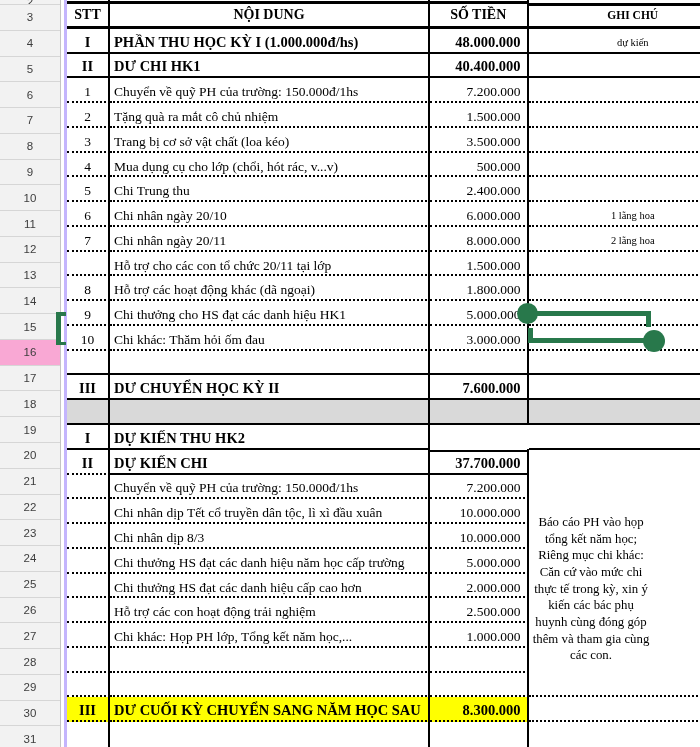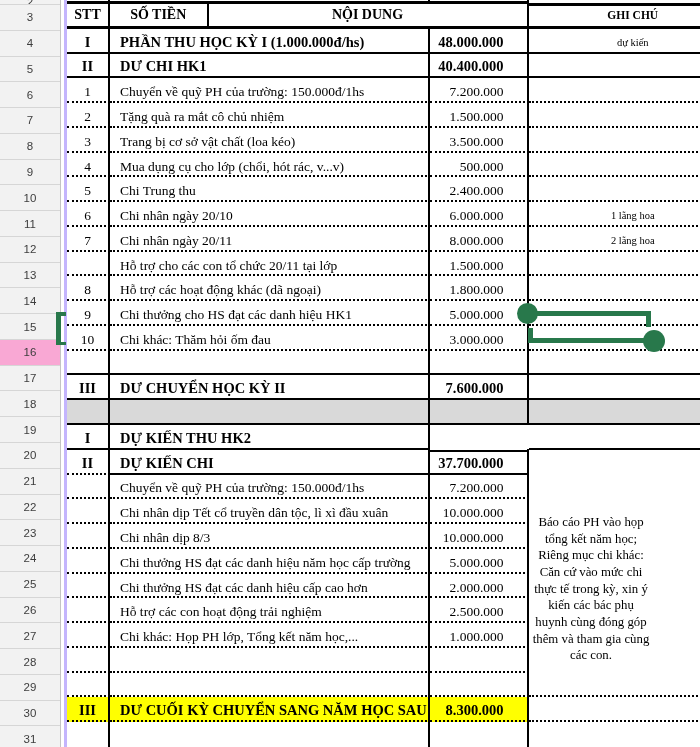--- a/index.html
+++ b/index.html
@@ -18,22 +18,22 @@
   
   .tablewrap{position:absolute;left:64px;top:0;width:675px;height:747px;
              border-left:3px solid #c4b5fd;border-right:2.5px solid #000;
              display:flex;flex-direction:column;box-sizing:border-box;background:#fff;}
   .tr{height:24.766px;flex:none;display:flex;}
   .tr.sliver{height:4px;}
   .tr.grow{flex:1;}
   .cell{box-sizing:border-box;display:flex;align-items:flex-end;overflow:hidden;
         font-size:13.5px;line-height:1.1;padding-bottom:1px;}
   .c1{width:43px;border-right:2px solid #000;justify-content:center;}
-  .c2{width:320px;border-right:2px solid #000;padding-left:10px;white-space:nowrap;}
-  .c3{width:98.5px;border-right:2.5px solid #000;justify-content:flex-end;padding-right:23px;}
+  .c2{width:320px;border-right:2px solid #000;padding-left:4px;white-space:nowrap;}
+  .c3{width:98.5px;border-right:2.5px solid #000;justify-content:flex-end;padding-right:6px;}
   .c4{flex:1;justify-content:center;font-size:10.5px;padding-bottom:3px;white-space:nowrap;}
   
   .bh{border-bottom:3px solid #000;}
   .bs{border-bottom:2.5px solid #000;}
   .bd{border-bottom:2px dotted #000;}
   .bn{border-bottom:none;}
   
   .hdr .cell{align-items:center;justify-content:center;font-weight:bold;font-size:14px;
              padding:0;}
   .hdr .c4{font-size:11.5px;}
@@ -94,22 +94,22 @@
 
     <div class="tr sliver">
       <div class="cell c1 bh"></div>
       <div class="cell c2 bh"></div>
       <div class="cell c3 bh"></div>
       <div class="cell c4 bh"></div>
     </div>
 
     <div class="tr hdr">
       <div class="cell c1 bh">STT</div>
+      <div class="cell c2 bh">NỘI DUNG</div>
       <div class="cell c3 bh">SỐ TIỀN</div>
-      <div class="cell c2 bh">NỘI DUNG</div>
       <div class="cell c4 bh">GHI CHÚ</div>
     </div>
 
     <div class="tr sec">
       <div class="cell c1 bs">I</div>
       <div class="cell c2 bs">PHẦN THU HỌC KỲ I (1.000.000đ/hs)</div>
       <div class="cell c3 bs">48.000.000</div>
       <div class="cell c4 bs" style="font-weight:normal;font-size:10.5px;">dự kiến</div>
     </div>
 

